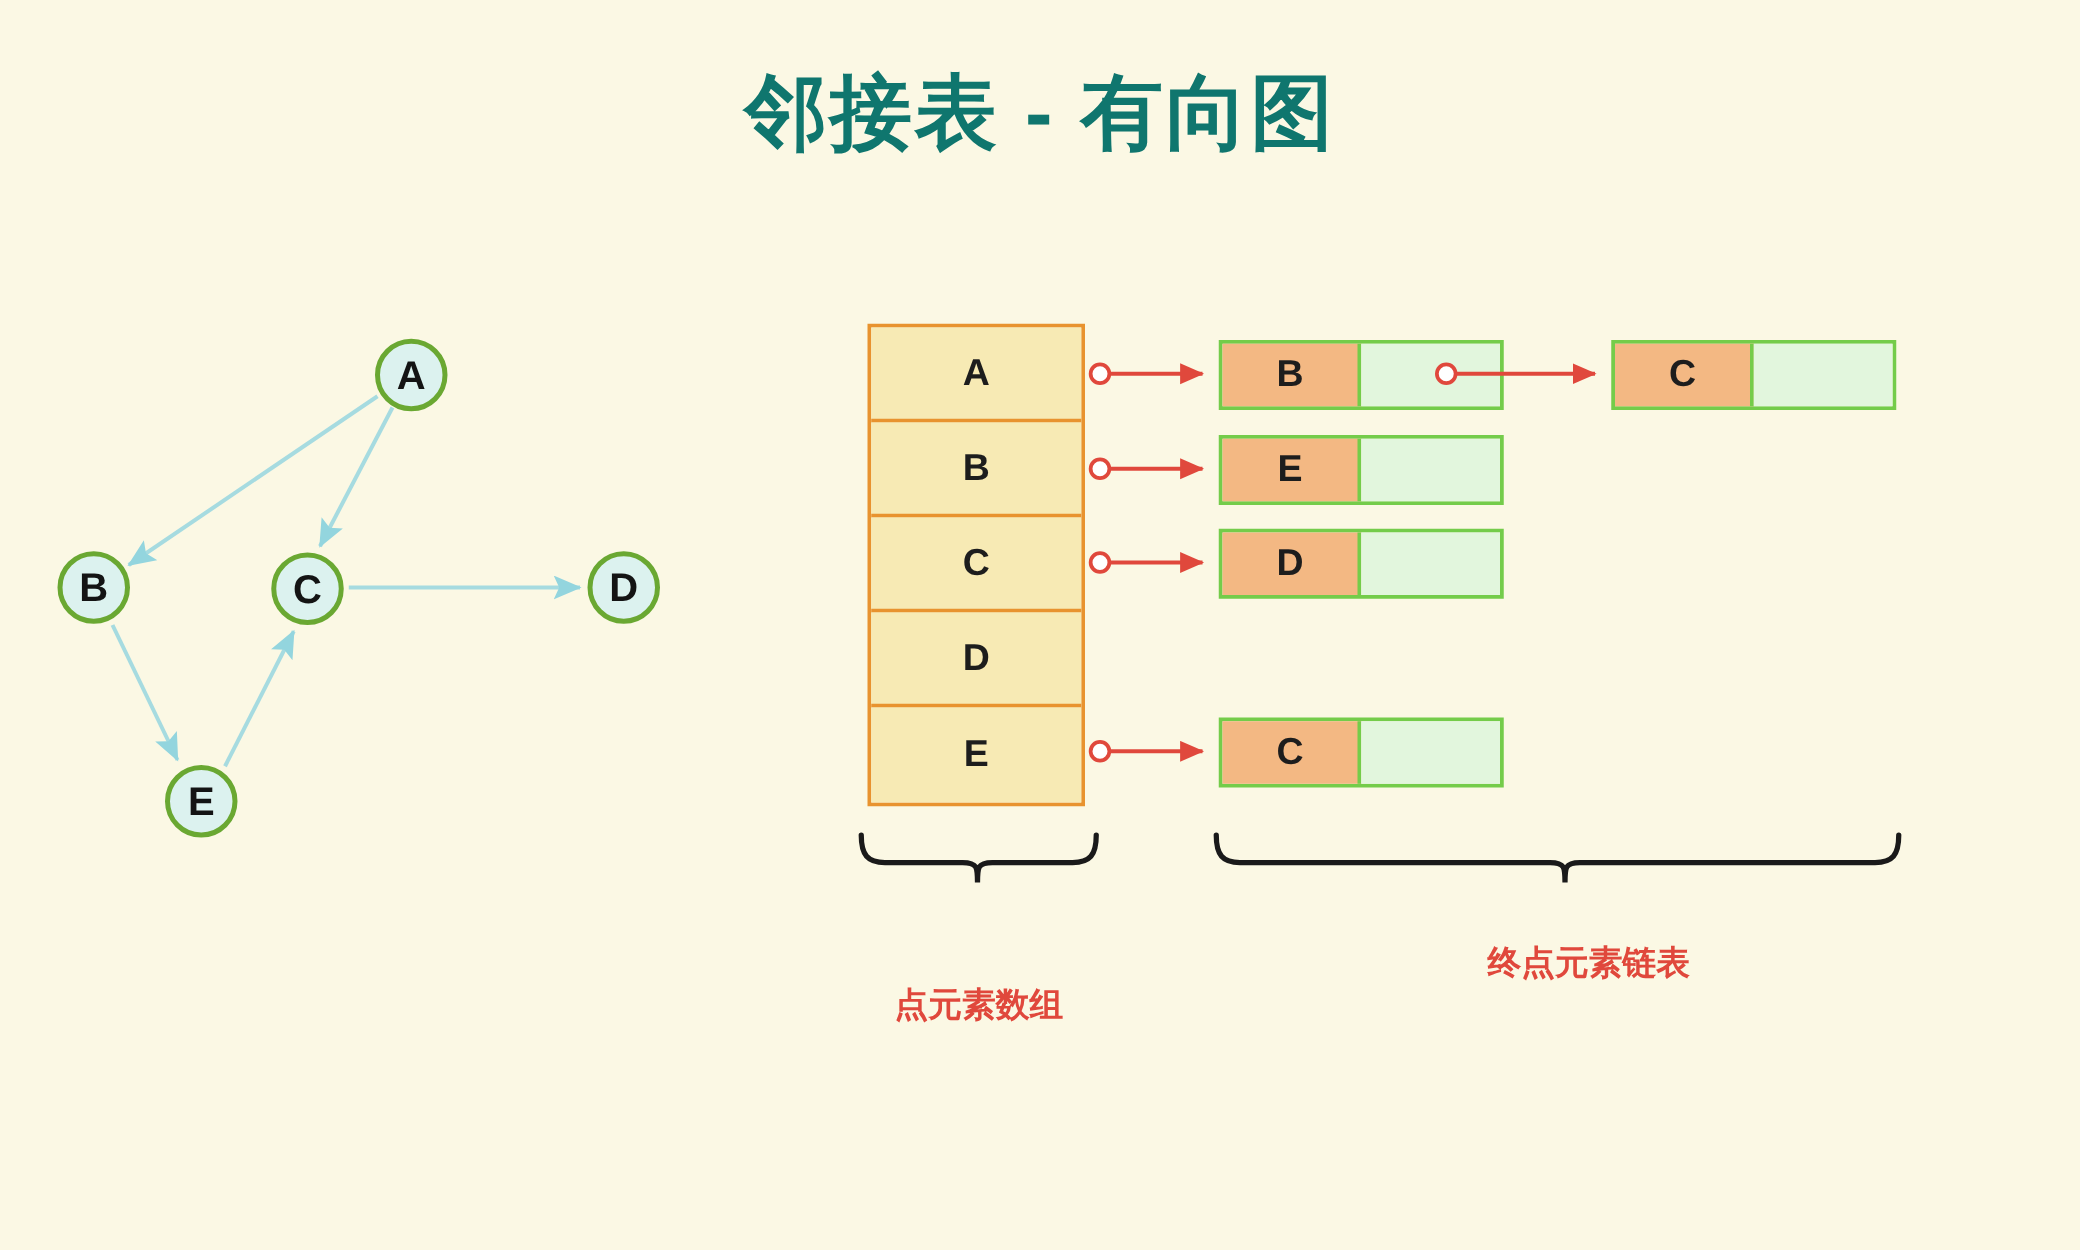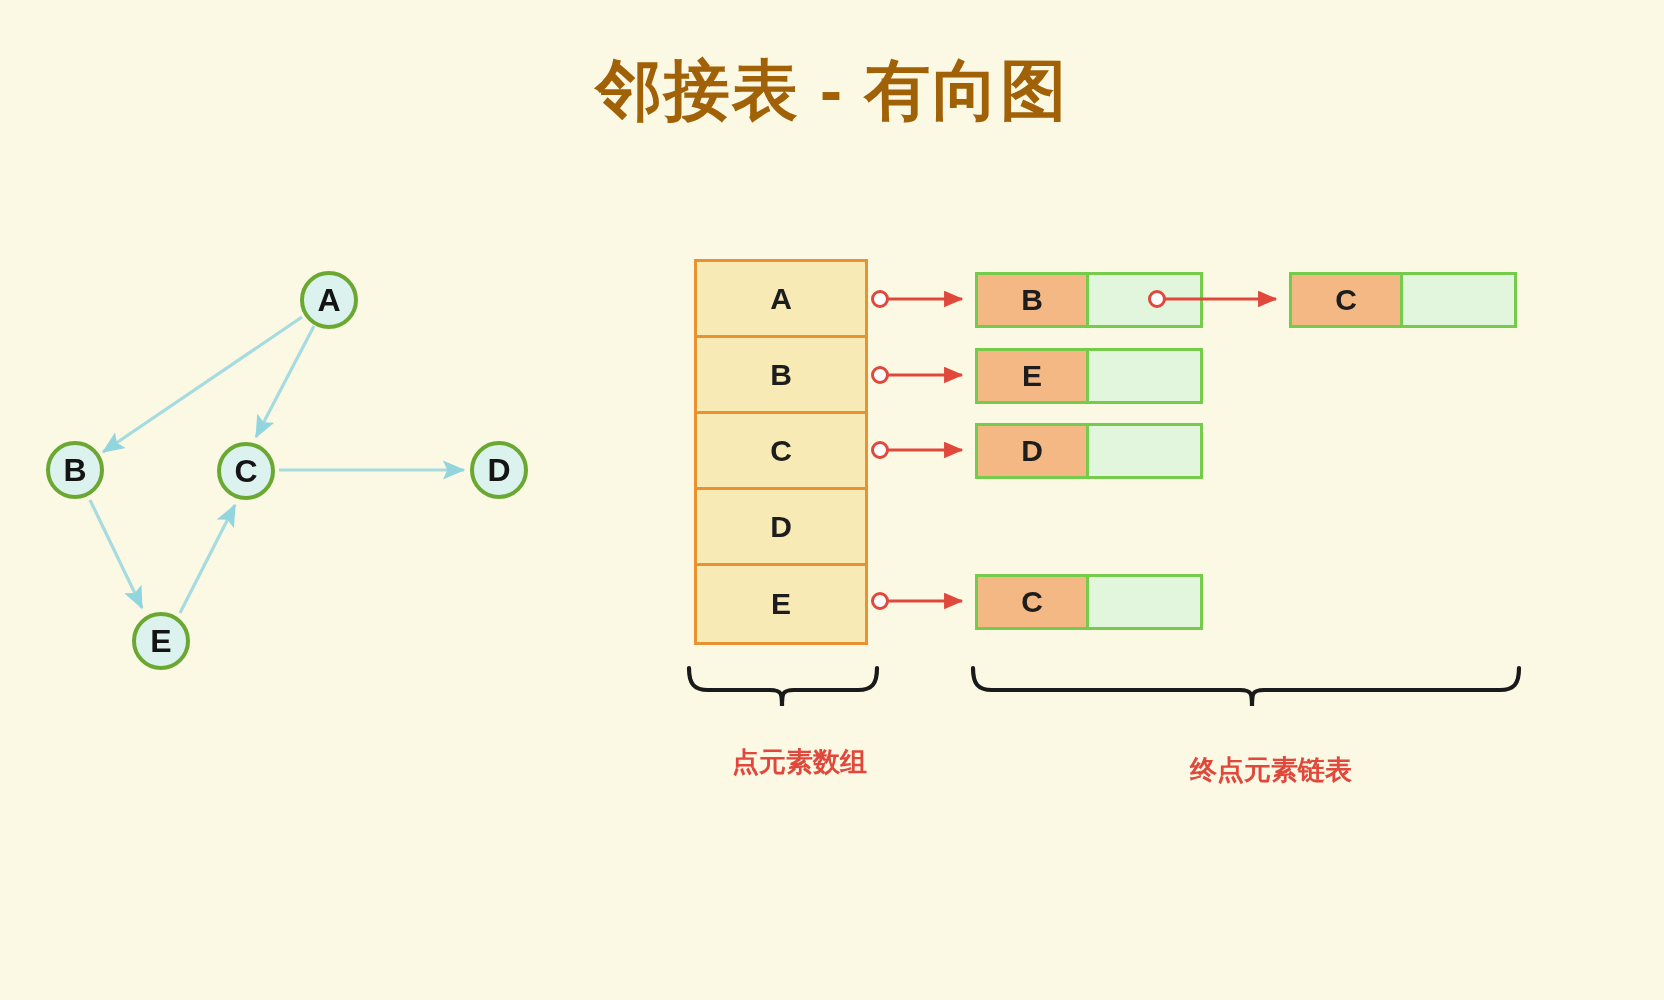--- a/index.html
+++ b/index.html
@@ -21,21 +21,21 @@
     height: 1000px;
   }
   .title {
     position: absolute;
     left: 0;
     top: 46px;
     width: 1664px;
     text-align: center;
     font-size: 66px;
     font-weight: bold;
-    color: #a16207;
+    color: #0f766e;
     letter-spacing: 2px;
     font-family: "Liberation Sans", "DejaVu Sans", sans-serif;
   }
   svg.layer {
     position: absolute;
     left: 0;
     top: 0;
     width: 1664px;
     height: 1000px;
     pointer-events: none;
@@ -237,16 +237,16 @@
 
     <path d="M 973 668
              C 973 684, 978 690, 992 690
              L 1240 690
              C 1252 690, 1252 694, 1252 706
              C 1252 694, 1252 690, 1264 690
              L 1500 690
              C 1514 690, 1519 684, 1519 668" fill="none" stroke="#1a1a1a" stroke-width="4.2" stroke-linecap="round"></path>
   </svg>
 
-  <div class="caption" style="left:699px; top:744px; width:168px; text-align:right;">点元素数组</div>
+  <div class="caption" style="left:699px; top:786px; width:168px; text-align:center;">点元素数组</div>
   <div class="caption" style="left:1152px; top:752px; width:200px; text-align:right;">终点元素链表</div>
 
 </div>
 
 </body></html>

